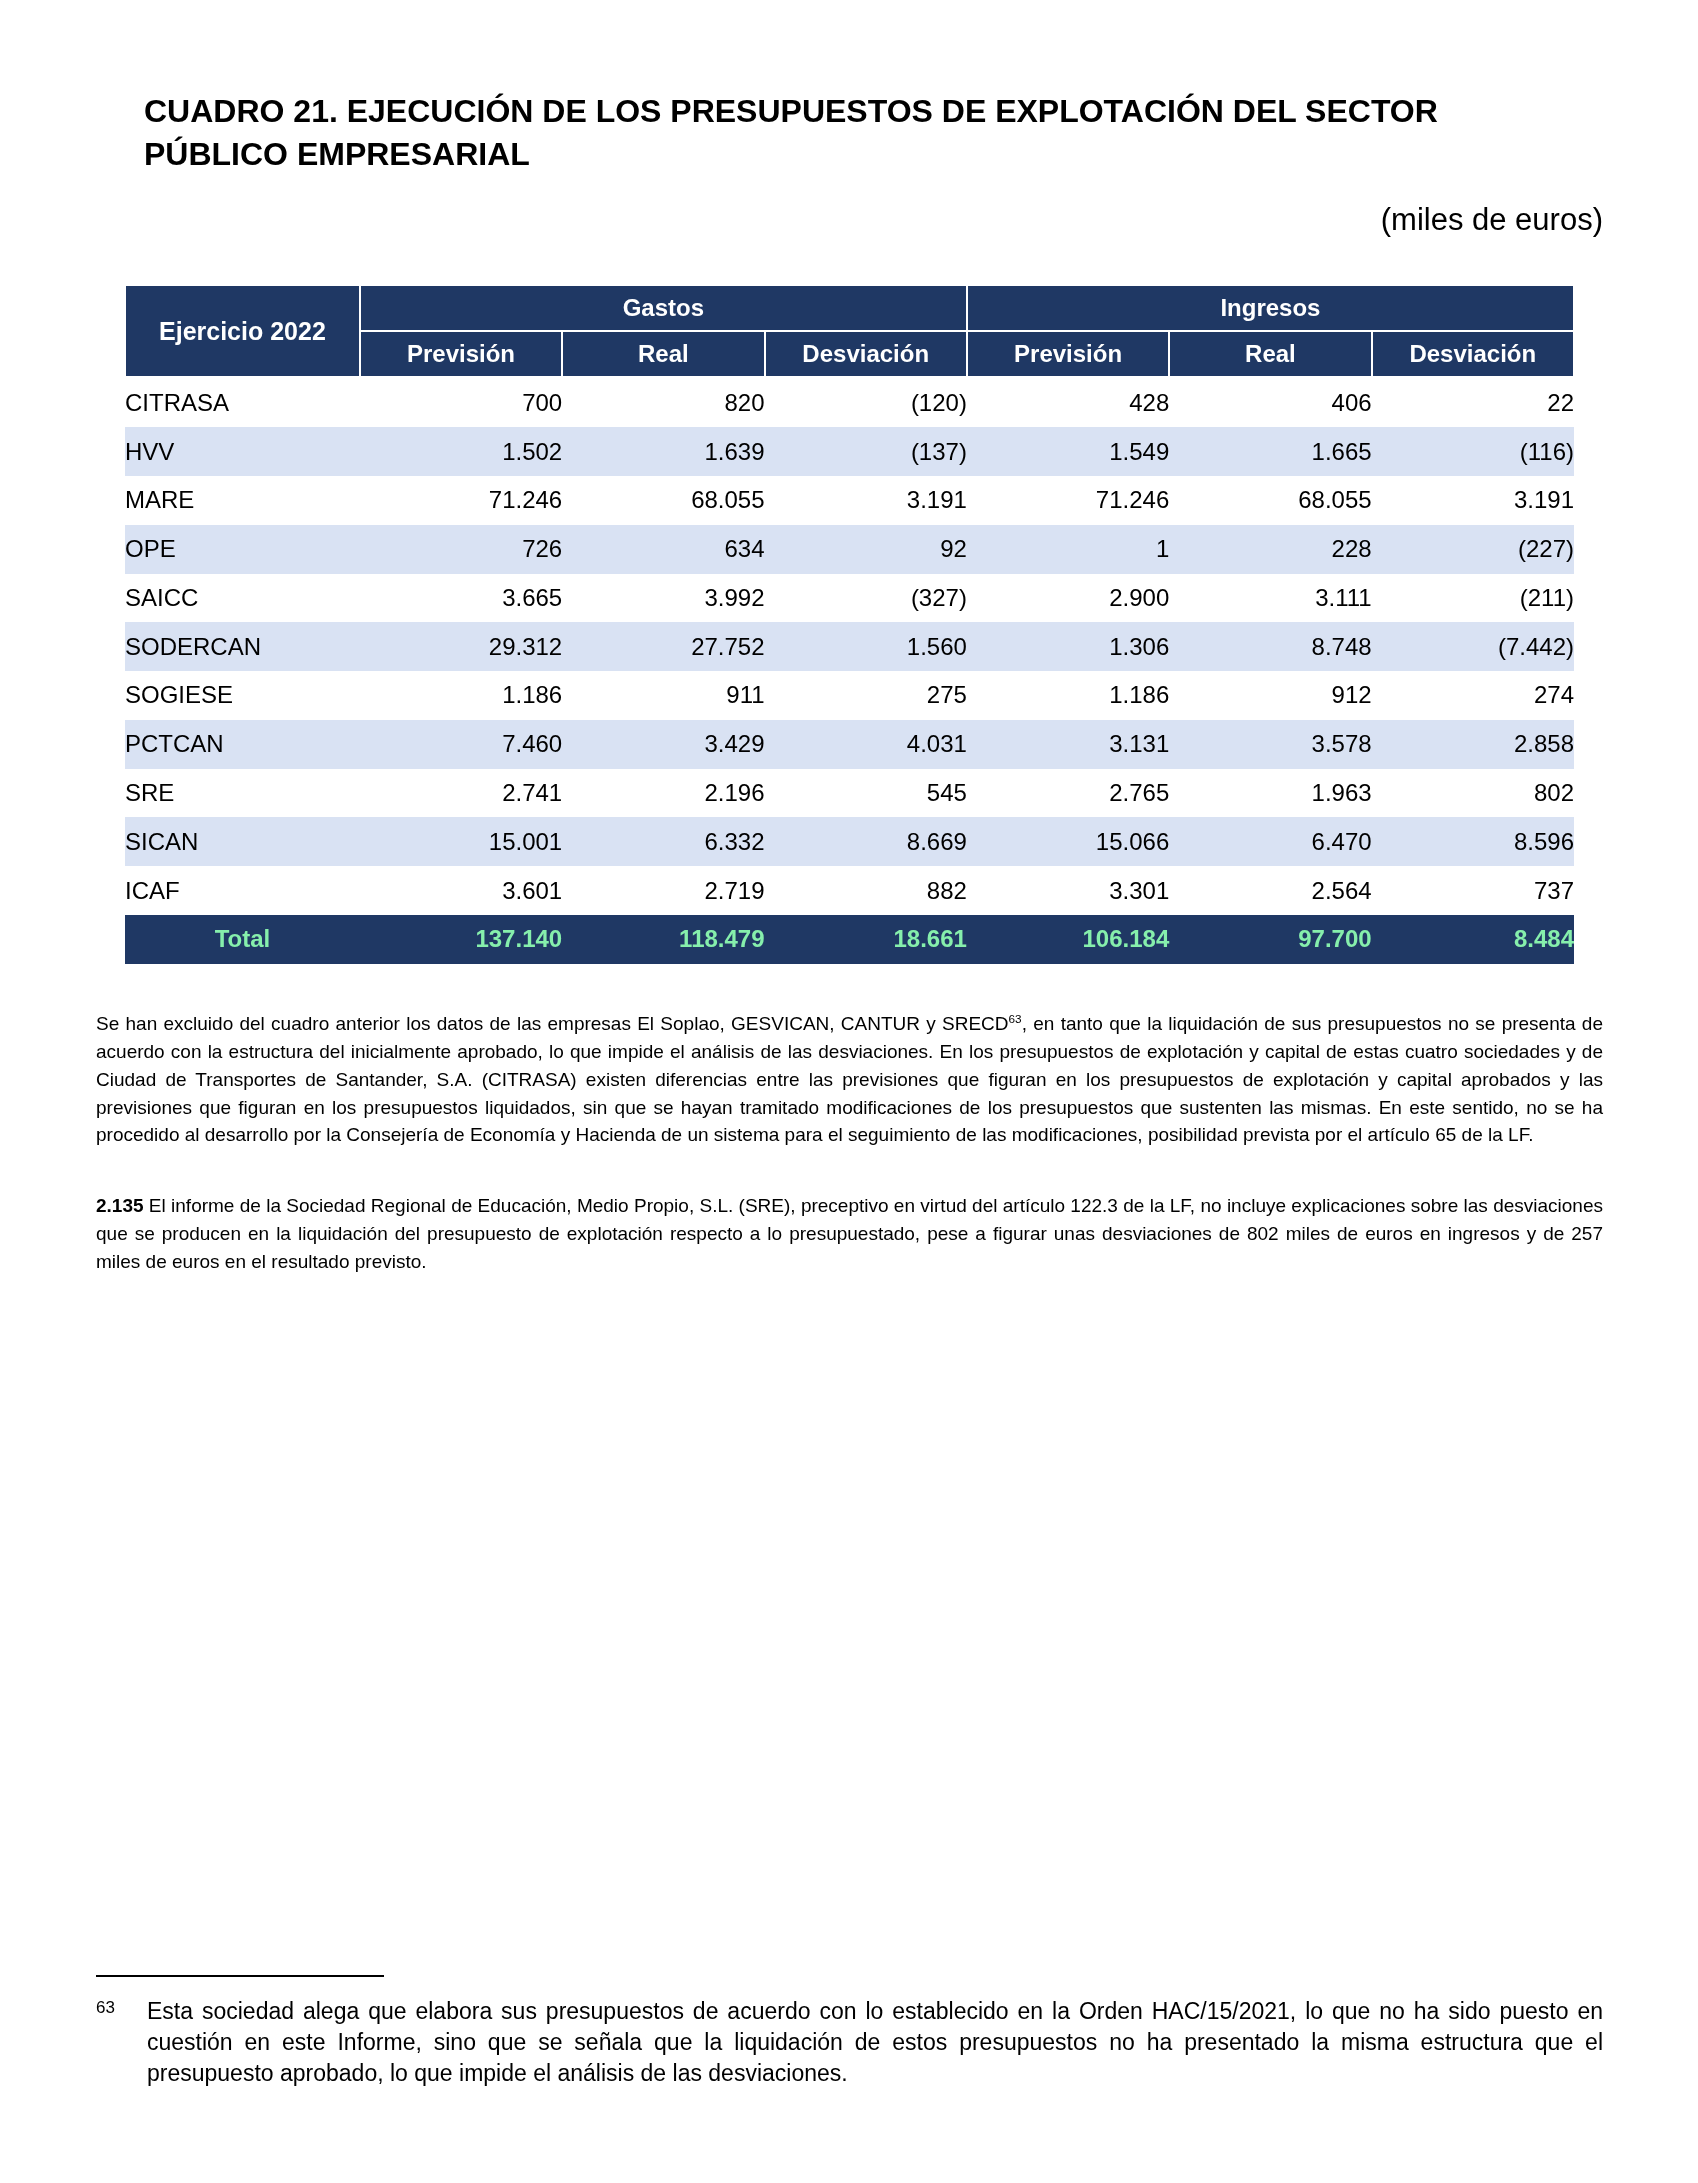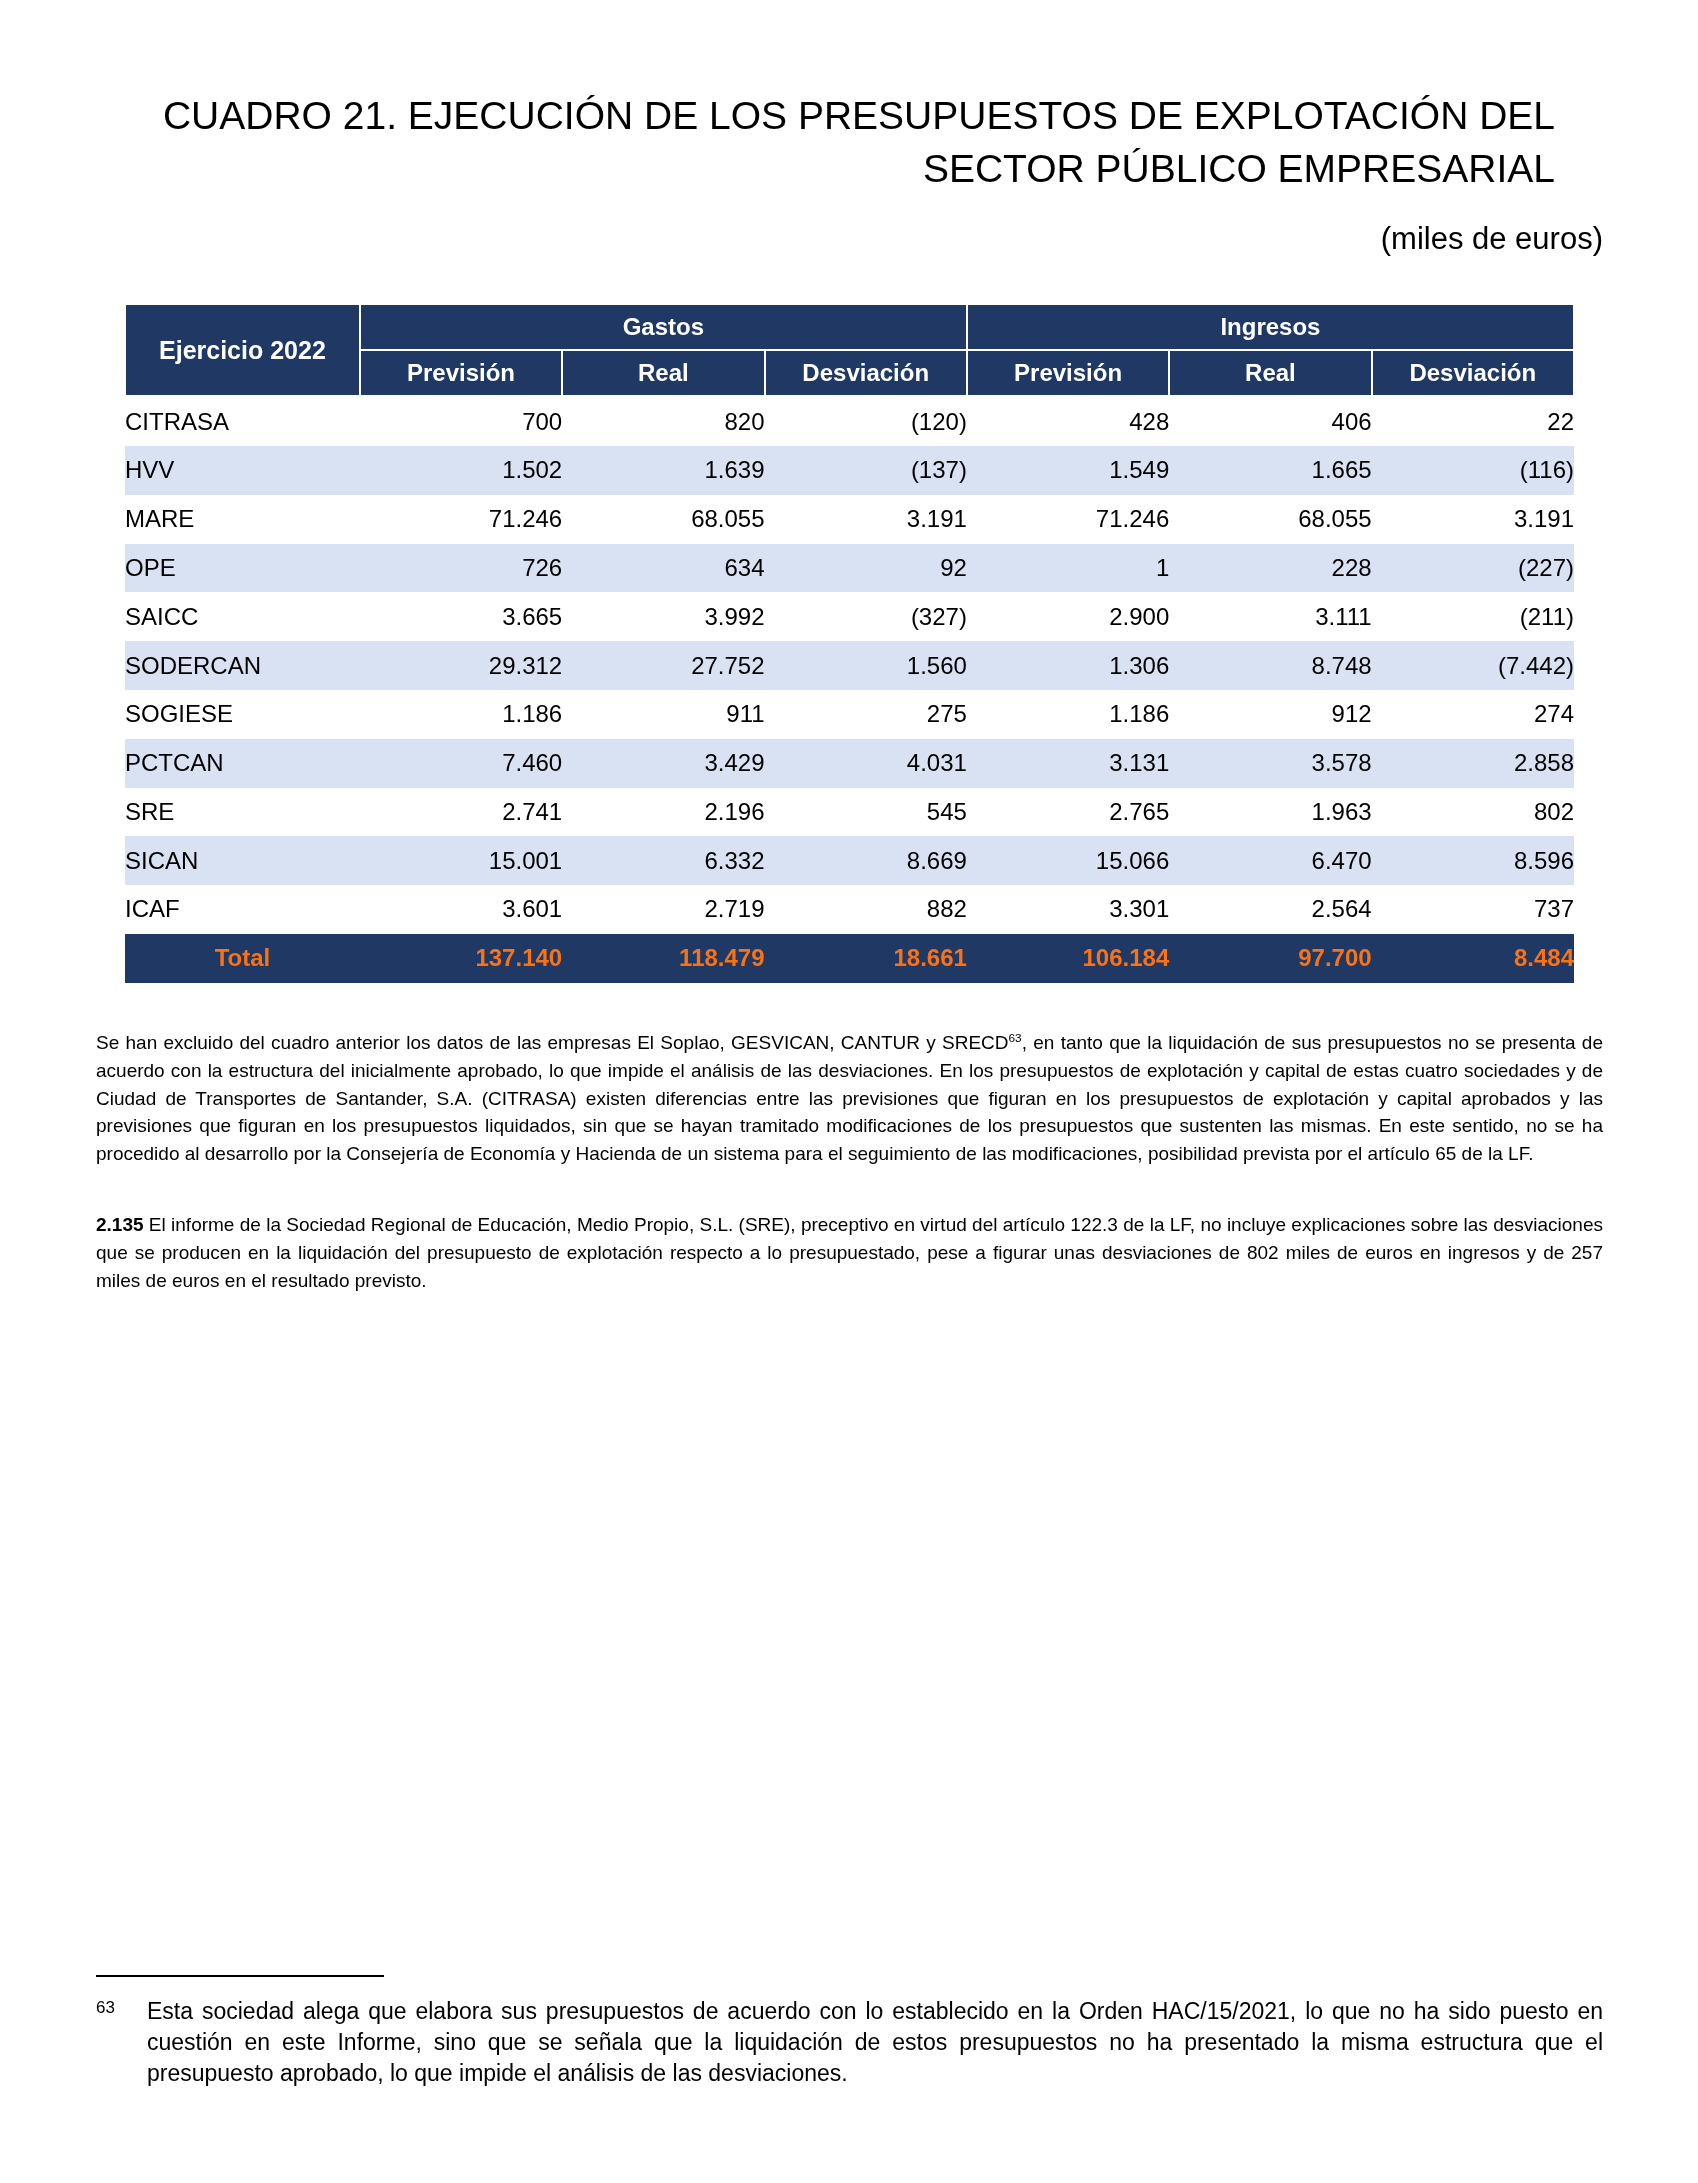--- a/index.html
+++ b/index.html
@@ -9,23 +9,23 @@
     height: 2183px;
     box-sizing: border-box;
     background: #ffffff;
     padding: 90px 96px 0 96px;
     font-family: "Liberation Sans", sans-serif;
     color: #000000;
   }
 
   
   .doc-title {
-    text-align: right;
-    font-weight: normal;
-    font-size: 39px;
+    text-align: left;
+    font-weight: bold;
+    font-size: 32px;
     line-height: 1.35;
     margin: 0 48px;
   }
   .doc-subtitle {
     text-align: right;
     font-size: 31px;
     margin-top: 26px;
   }
 
   
@@ -53,21 +53,21 @@
   table.budget-table tbody td {
     padding: 10.4px 0;
     vertical-align: middle;
   }
   tr.row-alt td { background: #D9E2F3; }
   td.name-cell { text-align: left; padding-left: 37px; }
   td.num-cell  { text-align: right; padding-right: 46px; }
 
   tr.total-row td {
     background: #1F3864;
-    color: #f97316;
+    color: #86efac;
     font-weight: bold;
     padding: 11.2px 0;
   }
   tr.total-row td.name-cell { text-align: center; padding-left: 0; }
 
   
   .source-note {
     margin: 12.8px 28px 0 28px;
     font-size: 23px;
     line-height: 1.32;

